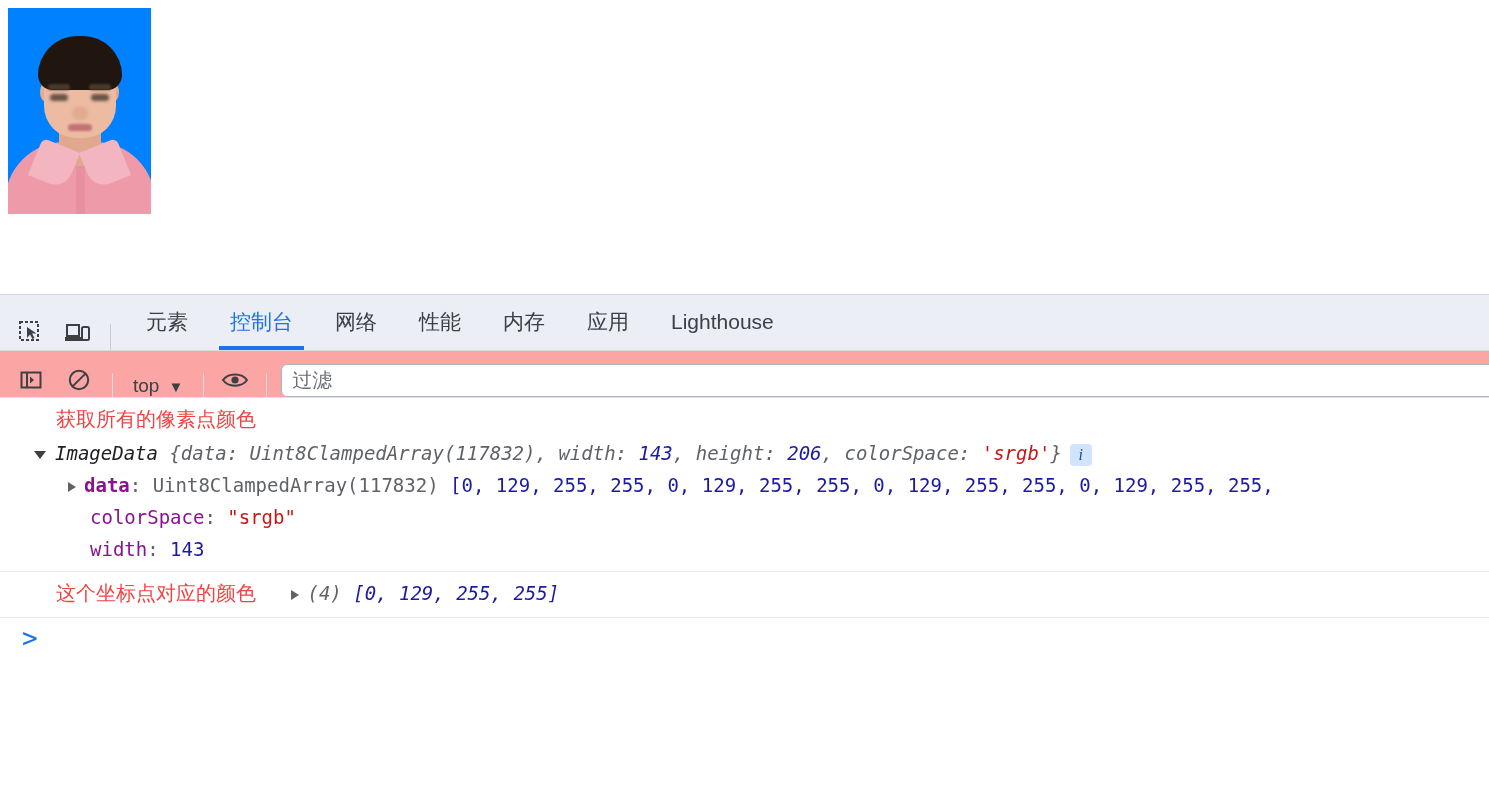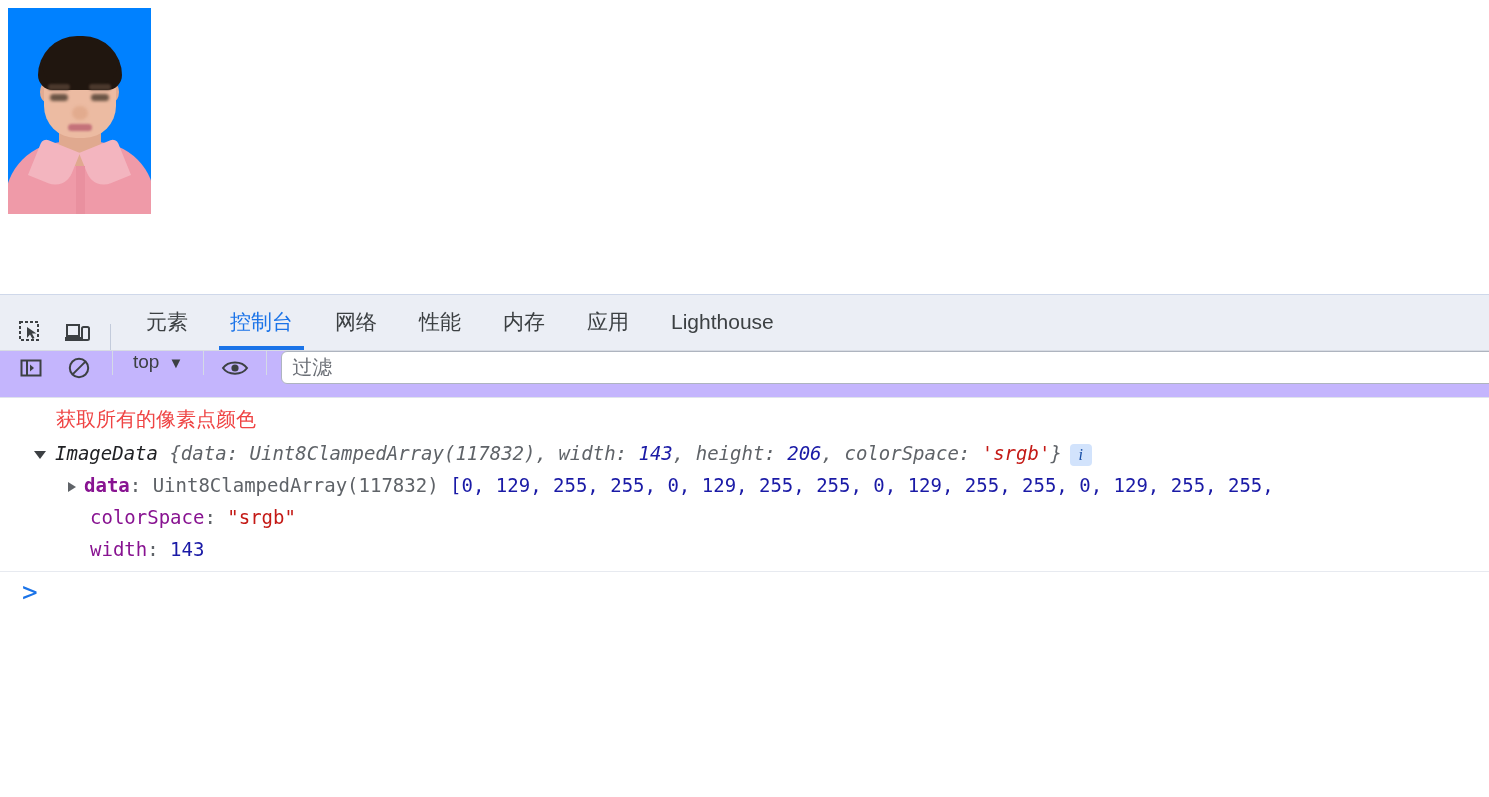--- a/index.html
+++ b/index.html
@@ -183,23 +183,23 @@
     position: absolute;
     left: 10px; right: 10px; bottom: 0;
     height: 4px;
     background: #1a73e8;
   }
 
   
   #consolebar {
     position: relative;
     height: 47px;
-    background: #c4b5fd;
+    background: #fca5a5;
     display: flex;
-    align-items: flex-start;
+    align-items: flex-end;
     border-bottom: 1px solid #dfe3ec;
   }
   .cb-icon {
     width: 34px; height: 34px;
     display: flex; align-items: center; justify-content: center;
     cursor: pointer;
     border-radius: 4px;
     flex: none;
   }
   .cb-sep {
@@ -439,18 +439,24 @@
         <span class="key">colorSpace</span><span class="plain">: </span><span class="str">"srgb"</span>
       </div>
 
 
       <div class="prop-row" style="padding-left:56px">
         <span class="key">width</span><span class="plain">: </span><span class="num">143</span>
       </div>
 
     </div>
 
+    <div class="msg divider" style="padding-top:6px;padding-bottom:8px">
+      <span class="msg-text-cn">这个坐标点对应的颜色</span>
+      <span style="display:inline-block;width:24px"></span><span class="tri"></span><span class="plain" style="font-style:italic">(4)</span>
+      <span class="arr-val" style="font-style:italic">[0, 129, 255, 255]</span>
+      
+    </div>
 
     <div id="prompt-row">
       <span class="prompt-chevron">&gt;</span>
     </div>
   </div>
 </div>
 
 </body></html>

